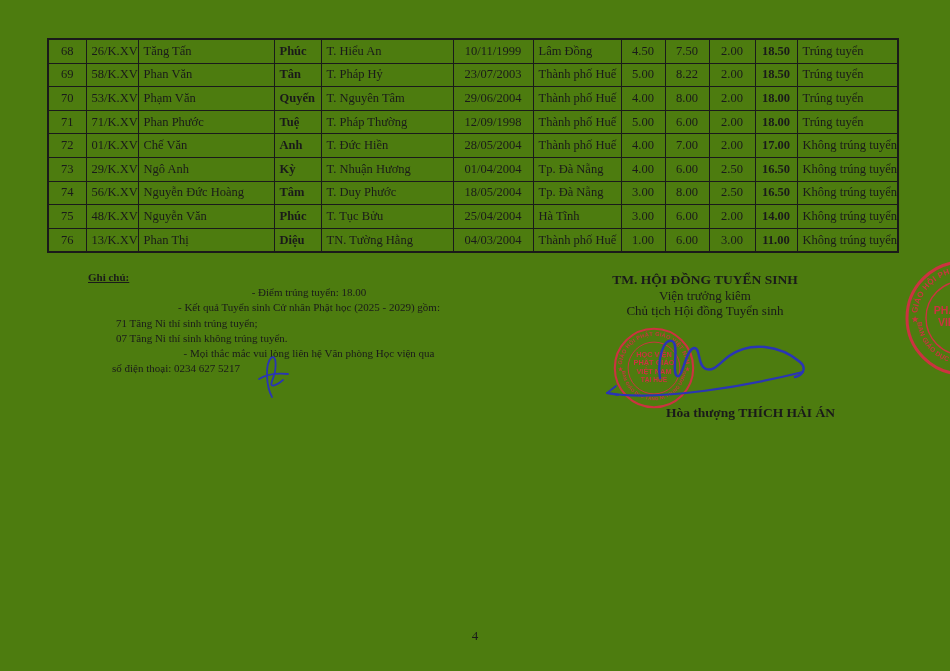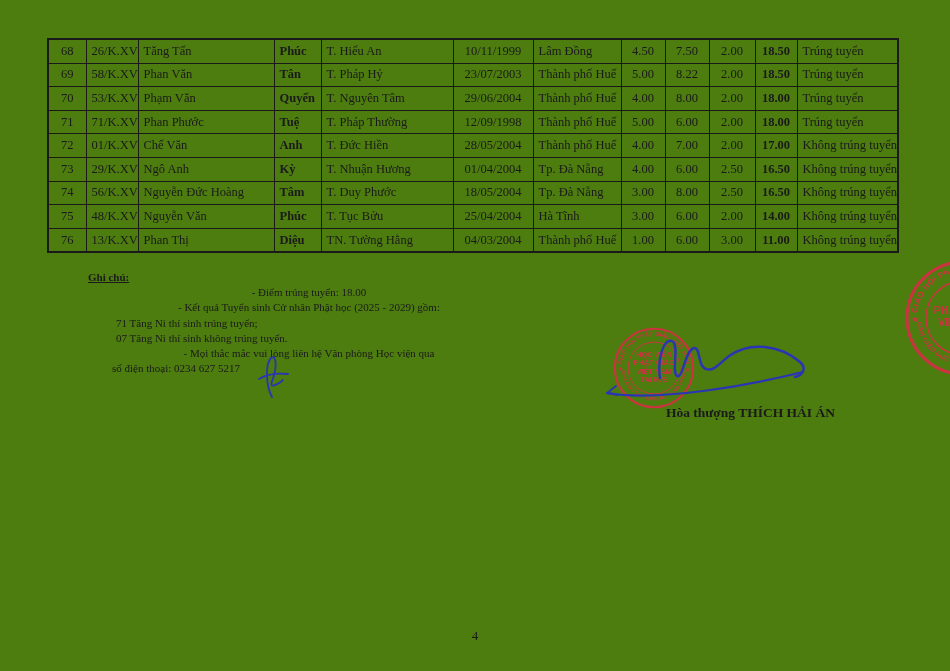--- a/index.html
+++ b/index.html
@@ -222,20 +222,25 @@
   <div class="notes">
     <div class="heading">Ghi chú:</div>
     <div class="ind1">- Điểm trúng tuyển: 18.00</div>
     <div class="ind1">- Kết quả Tuyển sinh Cử nhân Phật học (2025 - 2029) gồm:</div>
     <div class="ind2">71 Tăng Ni thí sinh trúng tuyển;</div>
     <div class="ind2">07 Tăng Ni thí sinh không trúng tuyển.</div>
     <div class="ind1">- Mọi thắc mắc vui lòng liên hệ Văn phòng Học viện qua</div>
     <div class="ind3">số điện thoại: 0234 627 5217</div>
   </div>
 
+  <div class="sig-head">
+    <div class="l1">TM. HỘI ĐỒNG TUYỂN SINH</div>
+    <div class="l2">Viện trưởng kiêm</div>
+    <div class="l3">Chủ tịch Hội đồng Tuyển sinh</div>
+  </div>
 
   <svg class="seal-main" viewBox="0 0 120 120">
     <defs>
       <path id="arcT1" d="M 14,60 A 46,46 0 0 1 106,60"></path>
       <path id="arcB1" d="M 14,60 A 46,46 0 0 0 106,60"></path>
     </defs>
     <circle cx="60" cy="60" r="56" fill="none" stroke="var(--seal_red)" stroke-width="3"></circle>
     <circle cx="60" cy="60" r="37" fill="none" stroke="var(--seal_red)" stroke-width="1.4"></circle>
     <text class="seal-ring-text" font-size="8" letter-spacing="0.4">
       <textPath href="#arcT1" startOffset="50%" text-anchor="middle">GIÁO HỘI PHẬT GIÁO VIỆT NAM</textPath>

